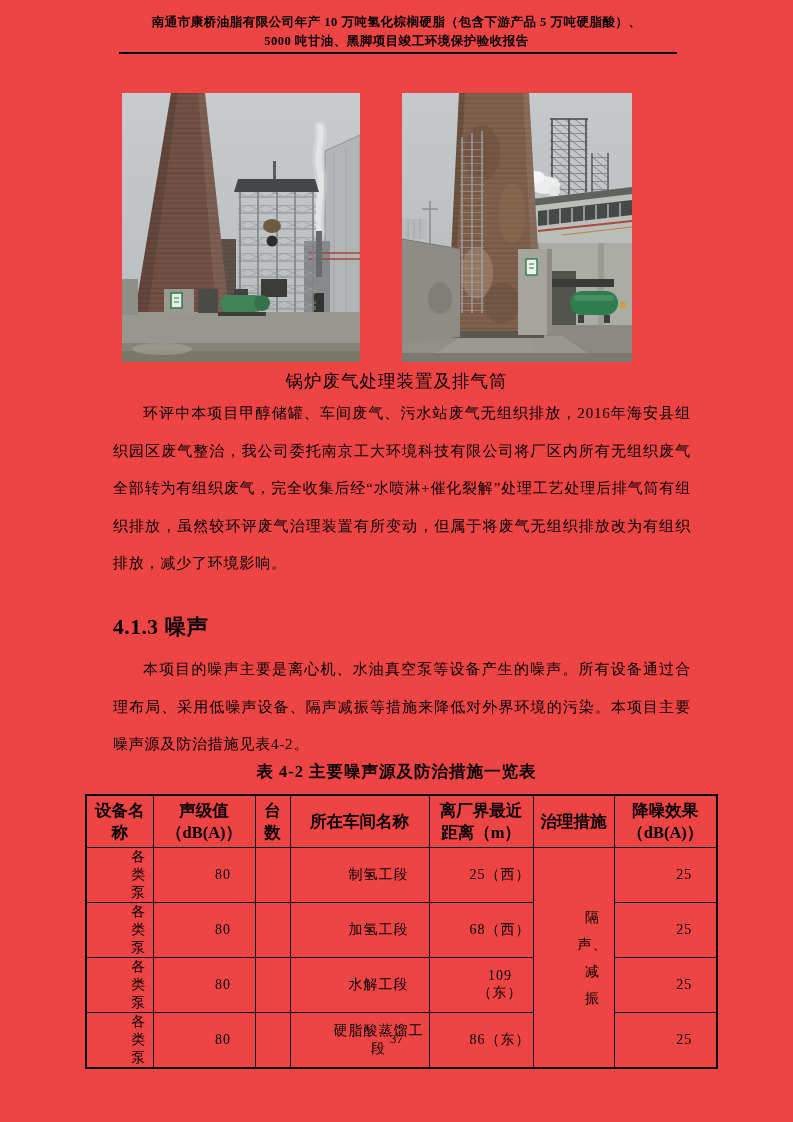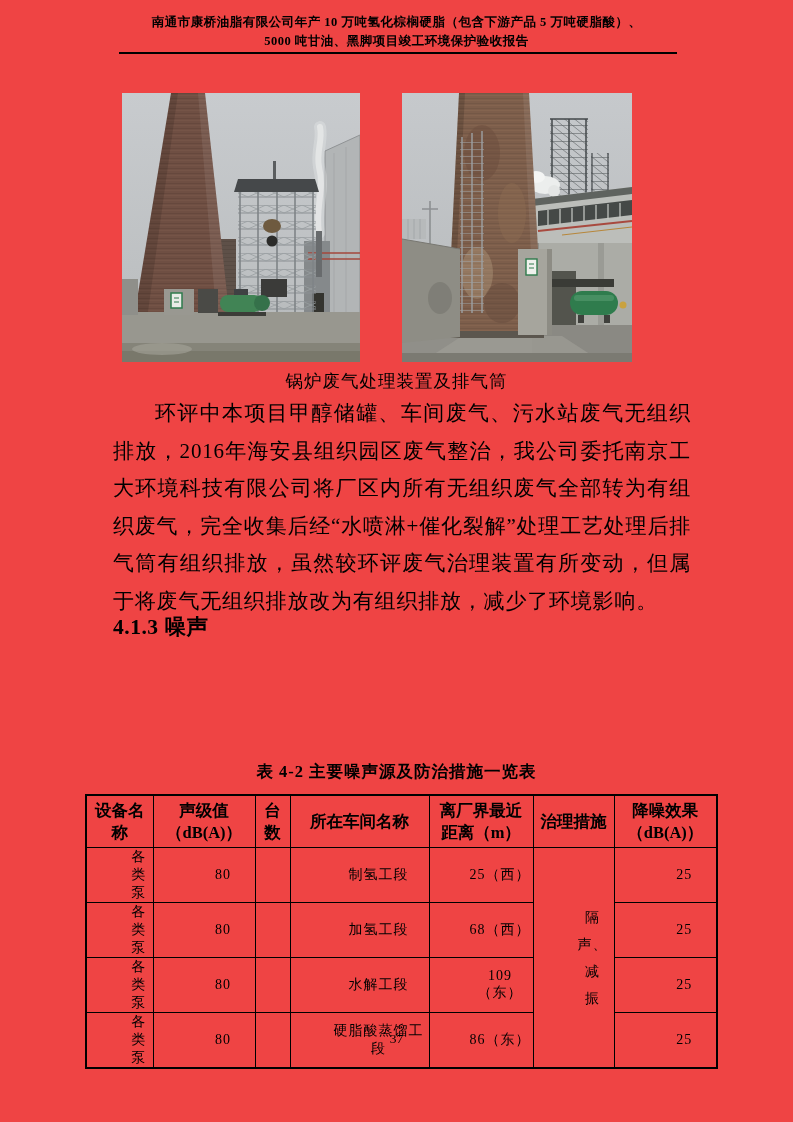--- a/index.html
+++ b/index.html
@@ -8,21 +8,21 @@
   .header{position:absolute;top:13px;left:0;width:100%;text-align:center;
           font-size:12.5px;line-height:19px;font-weight:bold;letter-spacing:.5px;}
   .header-rule{position:absolute;left:119px;top:52px;width:558px;height:2px;background:#000;}
   .photo{position:absolute;top:93px;}
   #photoL{left:122px;width:238px;height:269px;}
   #photoR{left:402px;width:230px;height:269px;}
   .photo svg{display:block;width:100%;height:100%;}
   .fig-caption{position:absolute;top:369px;left:0;width:100%;text-align:center;
                font-weight:normal;font-size:17.5px;letter-spacing:1px;}
   .body-text{position:absolute;left:113px;width:578px;margin:0;
-             font-size:21px;line-height:37.5px;letter-spacing:.8px;
+             font-size:15px;line-height:37.5px;letter-spacing:.8px;
              text-align:justify;text-align-last:left;text-indent:2em;}
   #p1{top:395px;}
   #p2{top:651px;}
   .heading{position:absolute;left:113px;top:612px;margin:0;
            font-size:21.5px;font-weight:bold;letter-spacing:.5px;}
   .tbl-caption{position:absolute;top:761px;left:0;width:100%;text-align:center;
                font-weight:bold;font-size:16.5px;letter-spacing:1px;}
   table.noise{position:absolute;left:85px;top:794px;width:631px;
               border-collapse:collapse;table-layout:fixed;border:2.5px solid #000;}
   table.noise th,table.noise td{border:1px solid #000;text-align:center;vertical-align:middle;
@@ -206,20 +206,21 @@
       <rect x="0" y="260" width="230" height="9" fill="#7b7a72"></rect>
     </svg>
   </div>
 
   <div class="fig-caption">锅炉废气处理装置及排气筒</div>
 
   <p class="body-text" id="p1">环评中本项目甲醇储罐、车间废气、污水站废气无组织排放，2016年海安县组织园区废气整治，我公司委托南京工大环境科技有限公司将厂区内所有无组织废气全部转为有组织废气，完全收集后经“水喷淋+催化裂解”处理工艺处理后排气筒有组织排放，虽然较环评废气治理装置有所变动，但属于将废气无组织排放改为有组织排放，减少了环境影响。</p>
 
   <h3 class="heading">4.1.3 噪声</h3>
 
+  <p class="body-text" id="p2">本项目的噪声主要是离心机、水油真空泵等设备产生的噪声。所有设备通过合理布局、采用低噪声设备、隔声减振等措施来降低对外界环境的污染。本项目主要噪声源及防治措施见表4-2。</p>
 
   <div class="tbl-caption">表 4-2 主要噪声源及防治措施一览表</div>
 
   <table class="noise">
     <colgroup>
       <col style="width:67px">
         <col style="width:102px">
         <col style="width:35px">
       <col style="width:139px">
         <col style="width:104px">

